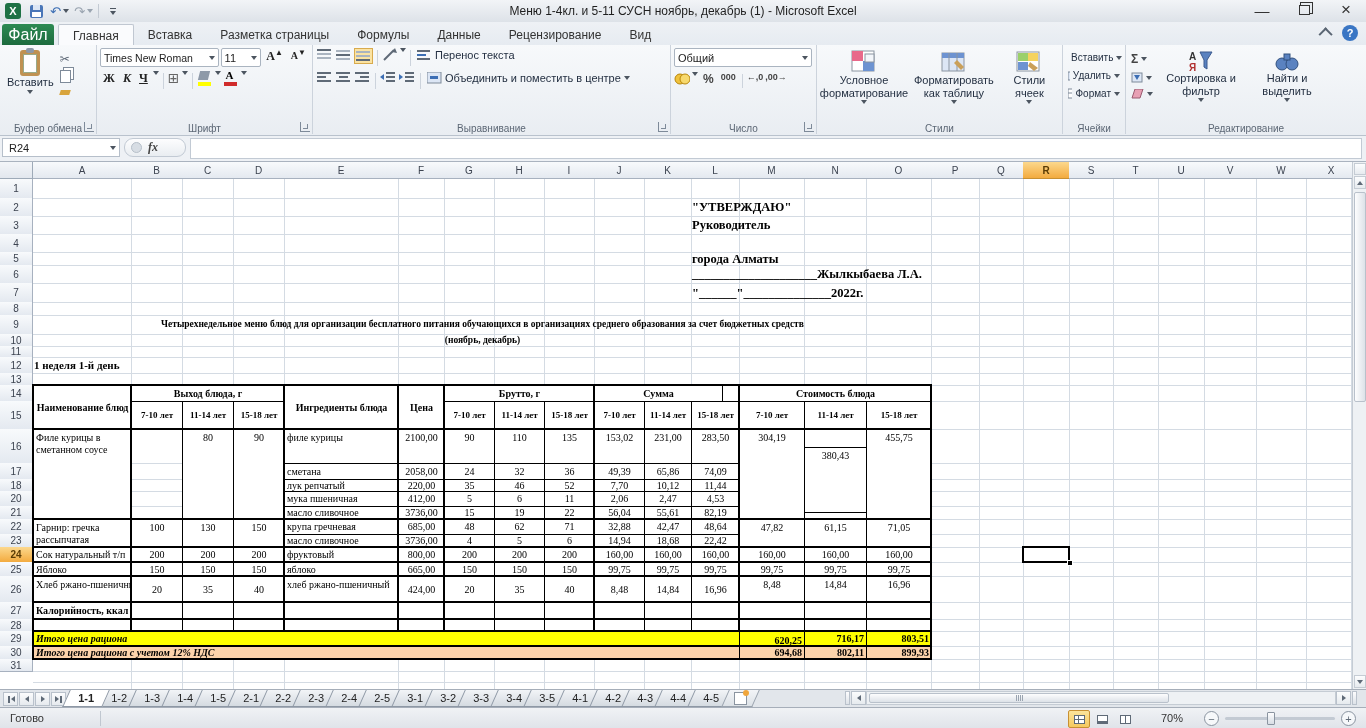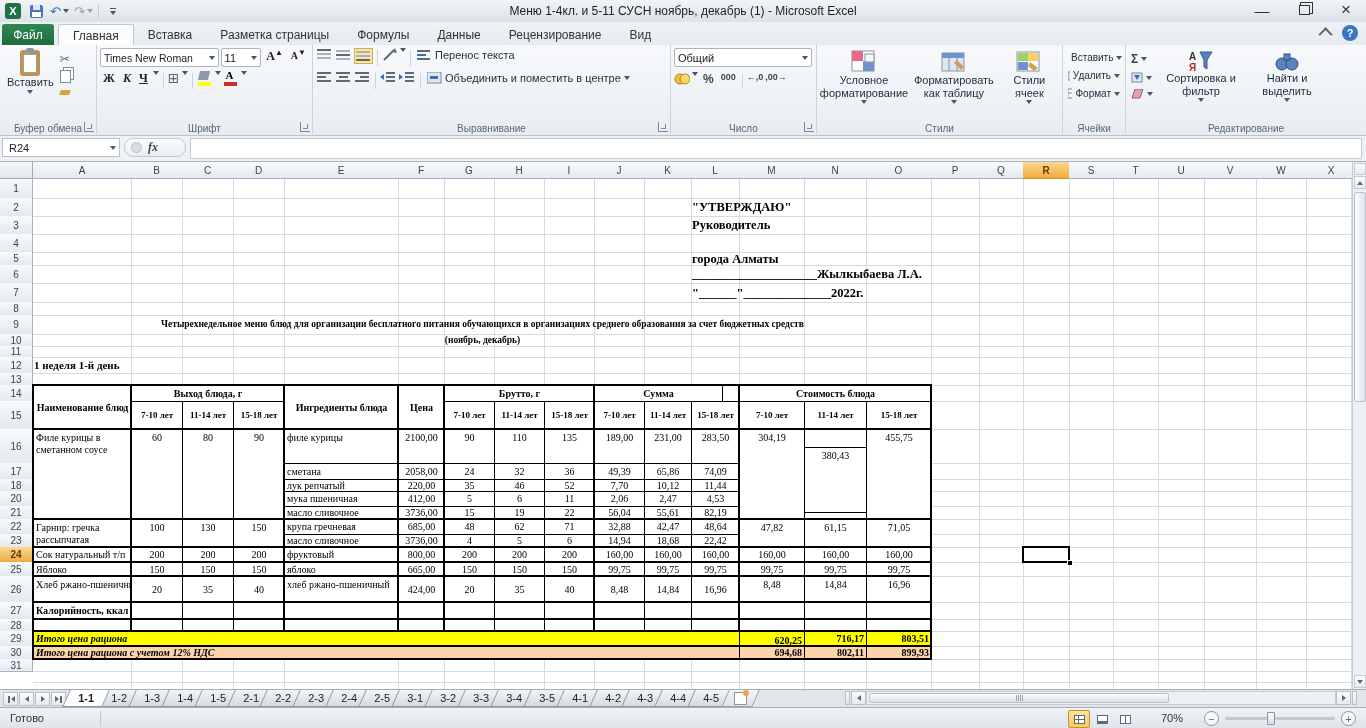--- a/index.html
+++ b/index.html
@@ -18,21 +18,21 @@
   .floppy:before{content:"";position:absolute;left:3px;top:0;width:7px;height:5px;background:#dce6f5;}
   .floppy:after{content:"";position:absolute;left:2px;bottom:1px;width:9px;height:5px;background:#fff;}
   .ddtri{width:0;height:0;border-left:3px solid transparent;border-right:3px solid transparent;border-top:4px solid #4c5560;}
   .qsep{width:1px;height:14px;background:#c3cad3;}
   #winbtns{position:absolute;right:6px;top:0;display:flex;gap:14px;z-index:3;}
   .wbtn{width:28px;height:20px;display:flex;align-items:center;justify-content:center;font-size:15px;color:#333;}
   .restore-glyph{width:9px;height:8px;border:1px solid #333;box-shadow:2px -2px 0 -0px #e8ecf0,2px -2px 0 1px #333;}
   
   #tabrow{position:absolute;left:0;top:22px;width:1366px;height:23px;background:linear-gradient(#eef1f5,#e6ebf1);}
   #filetab{position:absolute;left:2px;top:2px;width:52px;height:21px;background:linear-gradient(#2d8a53,#1d6b3e);
-    color:#fff;font-size:12px;display:flex;align-items:center;justify-content:center;border-radius:3px 3px 0 0;}
+    color:#fff;font-size:16px;display:flex;align-items:center;justify-content:center;border-radius:3px 3px 0 0;}
   #rtabs{position:absolute;left:58px;top:2px;height:21px;display:flex;}
   .rtab{padding:0 14px;height:21px;display:flex;align-items:center;font-size:12px;color:#333;}
   .rtab.active{background:#fafbfd;border:1px solid #c0c7d1;border-bottom:none;border-radius:2px 2px 0 0;font-weight:normal;}
   #tabrow-right{position:absolute;right:8px;top:3px;display:flex;gap:10px;align-items:center;}
   .chev{width:8px;height:8px;border-left:2px solid #5a6573;border-top:2px solid #5a6573;transform:rotate(45deg) translateY(2px);}
   .helpbtn{width:16px;height:16px;border-radius:50%;background:#3a76c4;color:#fff;font-size:11px;font-weight:bold;
     display:flex;align-items:center;justify-content:center;}
   
   #ribbon{position:absolute;left:0;top:45px;width:1366px;height:90px;
     background:linear-gradient(#f7f9fb,#e9edf2);border-bottom:1px solid #b9c2cd;display:flex;}
@@ -609,29 +609,28 @@
       <div class="cell tc b fs9" style="left: 544px; top: 239px; width: 51px; height: 29px;">15-18 лет</div>
       <div class="cell tc b" style="left: 594px; top: 223px; width: 129px; height: 17px;">Сумма</div>
       <div class="cell tc b fs9" style="left: 594px; top: 239px; width: 51px; height: 29px;">7-10 лет</div>
       <div class="cell tc b fs9" style="left: 644px; top: 239px; width: 48px; height: 29px;">11-14 лет</div>
       <div class="cell tc b fs9" style="left: 691px; top: 239px; width: 49px; height: 29px;">15-18 лет</div>
       <div class="cell tc b" style="left: 739px; top: 223px; width: 193px; height: 17px;">Стоимость блюда</div>
       <div class="cell tc b fs9" style="left: 739px; top: 239px; width: 66px; height: 29px;">7-10 лет</div>
       <div class="cell tc b fs9" style="left: 804px; top: 239px; width: 63px; height: 29px;">11-14 лет</div>
       <div class="cell tc b fs9" style="left: 866px; top: 239px; width: 66px; height: 29px;">15-18 лет</div>
       <div class="cell tc al at" style="left: 33px; top: 267px; width: 99px; height: 91px;">Филе курицы в сметанном соусе</div>
-      <div class="cell tc at" style="left: 131px; top: 267px; width: 52px; height: 91px;">60</div>
       <div class="cell tc at" style="left: 182px; top: 267px; width: 52px; height: 91px;">80</div>
       <div class="cell tc at" style="left: 233px; top: 267px; width: 52px; height: 91px;">90</div>
       <div class="cell tc al at" style="left: 284px; top: 267px; width: 115px; height: 35px;">филе курицы</div>
       <div class="cell tc at" style="left: 398px; top: 267px; width: 47px; height: 35px;">2100,00</div>
       <div class="cell tc at" style="left: 444px; top: 267px; width: 51px; height: 35px;">90</div>
       <div class="cell tc at" style="left: 494px; top: 267px; width: 51px; height: 35px;">110</div>
       <div class="cell tc at" style="left: 544px; top: 267px; width: 51px; height: 35px;">135</div>
-      <div class="cell tc at" style="left: 594px; top: 267px; width: 51px; height: 35px;">189,00</div>
+      <div class="cell tc at" style="left: 594px; top: 267px; width: 51px; height: 35px;">153,02</div>
       <div class="cell tc at" style="left: 644px; top: 267px; width: 48px; height: 35px;">231,00</div>
       <div class="cell tc at" style="left: 691px; top: 267px; width: 49px; height: 35px;">283,50</div>
       <div class="cell tc at" style="left: 739px; top: 267px; width: 66px; height: 91px;">304,19</div>
       <div class="cell tc at" style="left: 804px; top: 285px; width: 63px; height: 66px;">380,43</div>
       <div class="cell tc at" style="left: 866px; top: 267px; width: 66px; height: 91px;">455,75</div>
       <div class="cell tc al" style="left: 284px; top: 301px; width: 115px; height: 17px;">сметана</div>
       <div class="cell tc" style="left: 398px; top: 301px; width: 47px; height: 17px;">2058,00</div>
       <div class="cell tc" style="left: 444px; top: 301px; width: 51px; height: 17px;">24</div>
       <div class="cell tc" style="left: 494px; top: 301px; width: 51px; height: 17px;">32</div>
       <div class="cell tc" style="left: 544px; top: 301px; width: 51px; height: 17px;">36</div>

